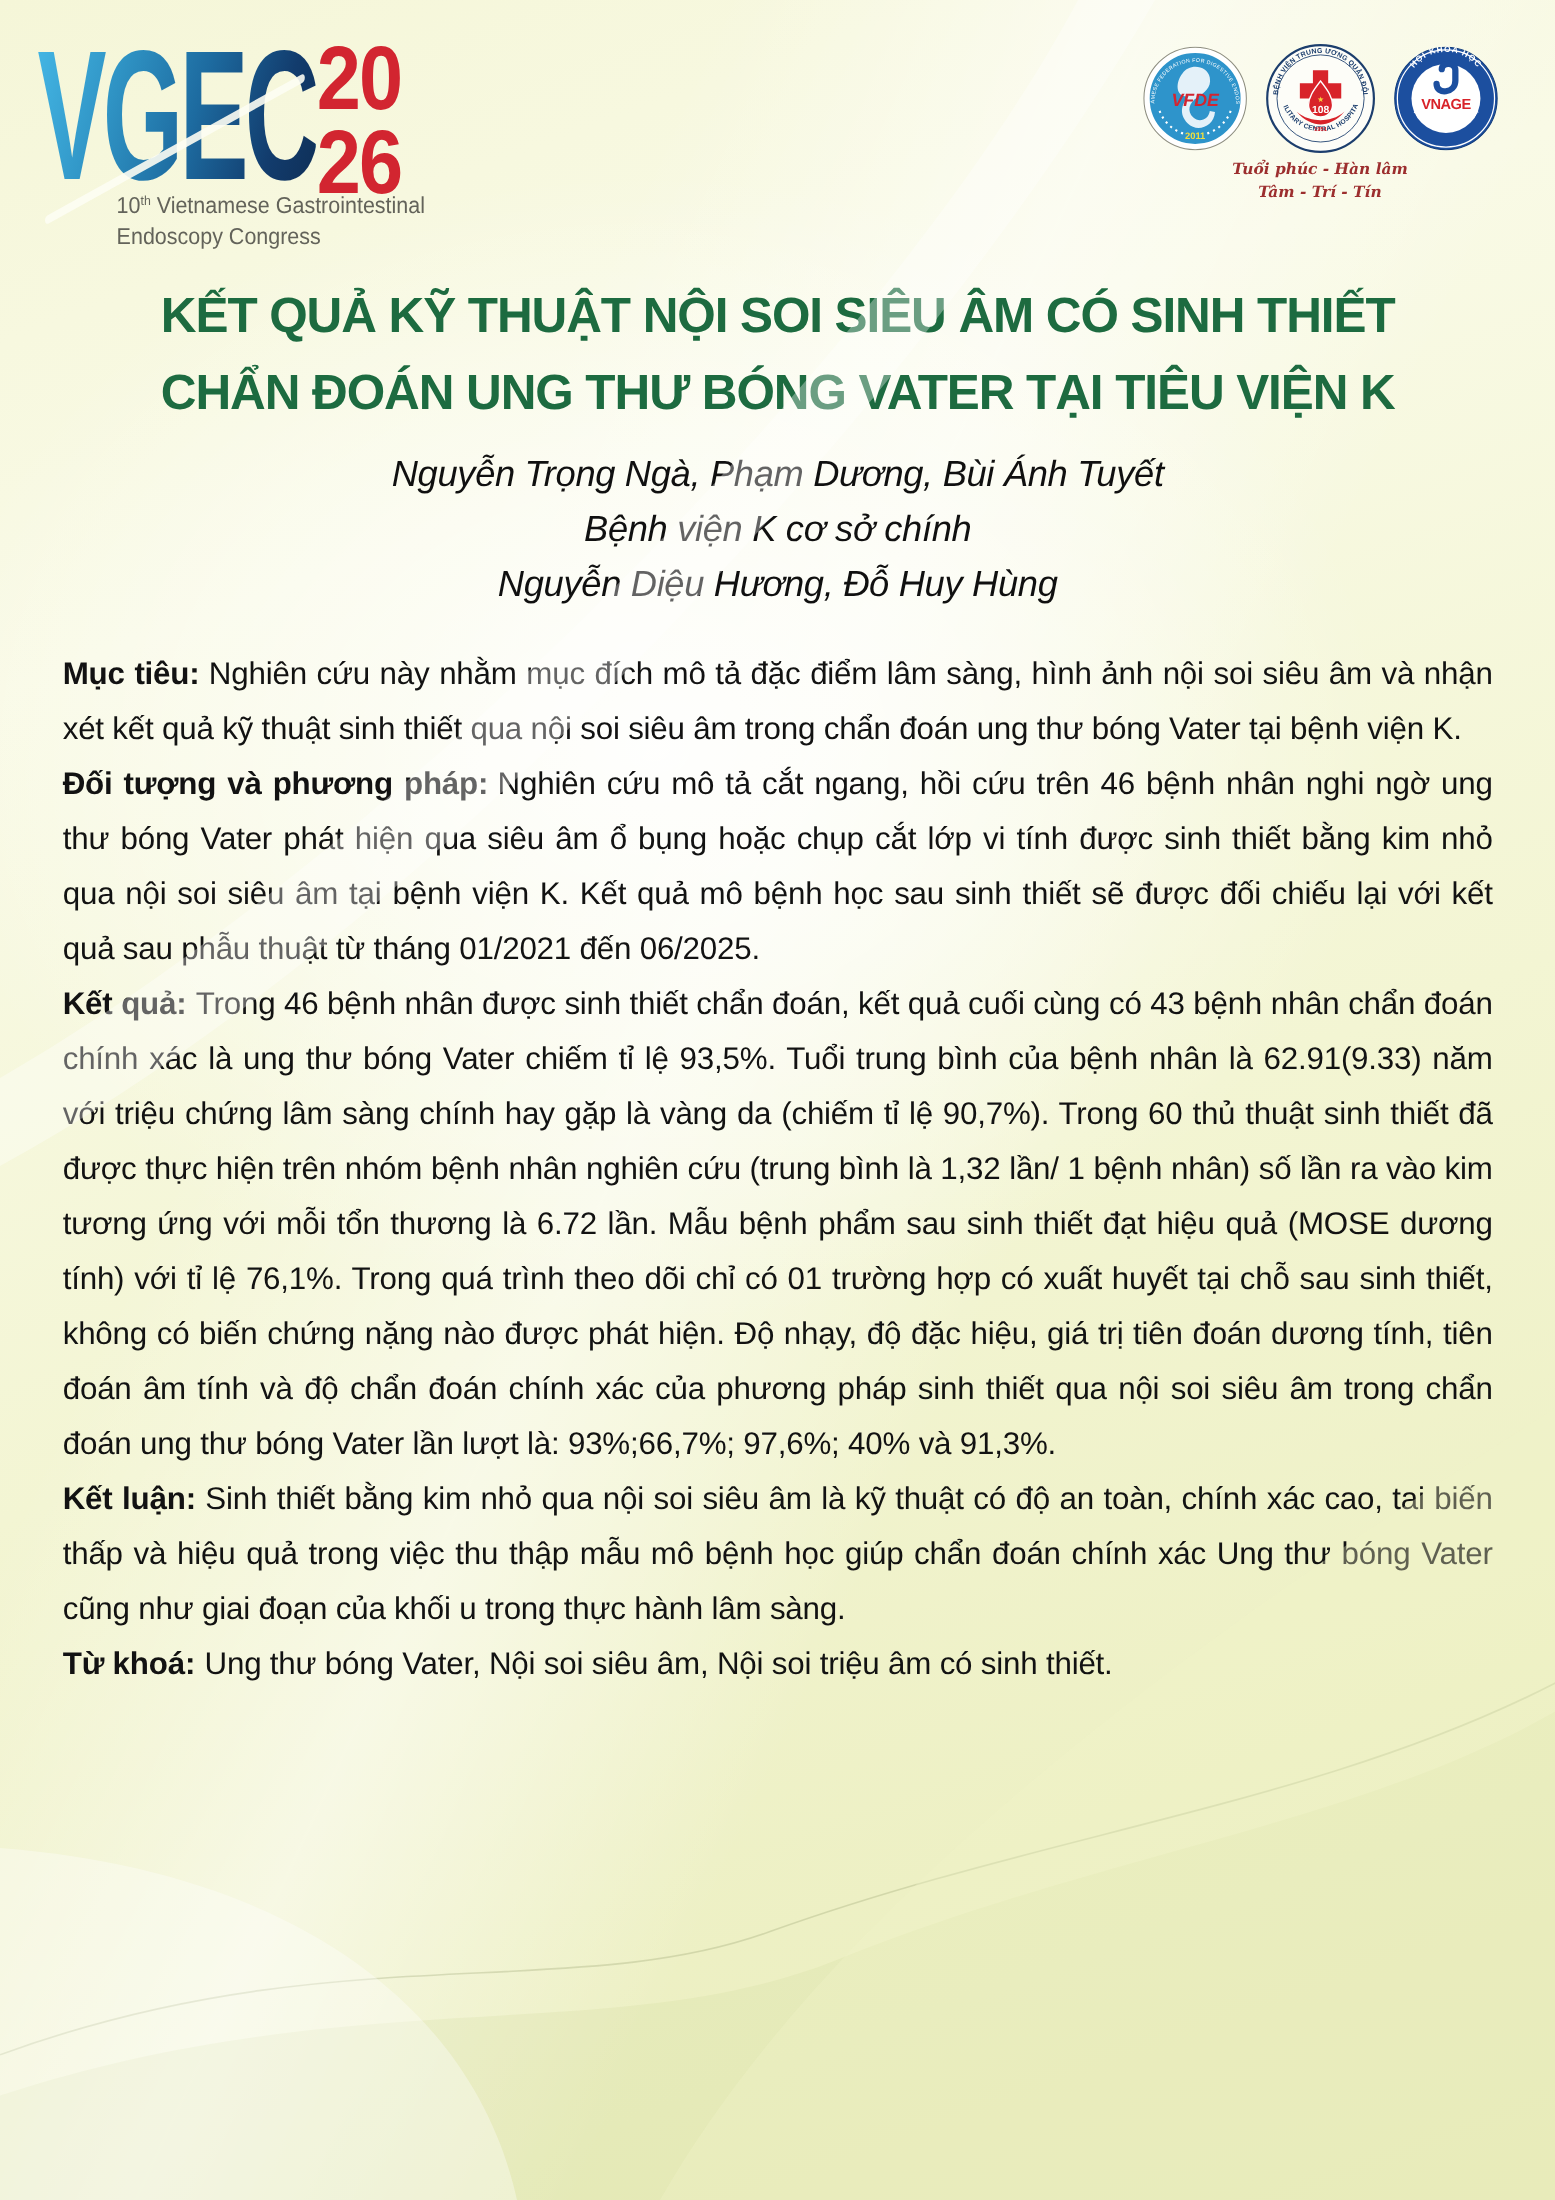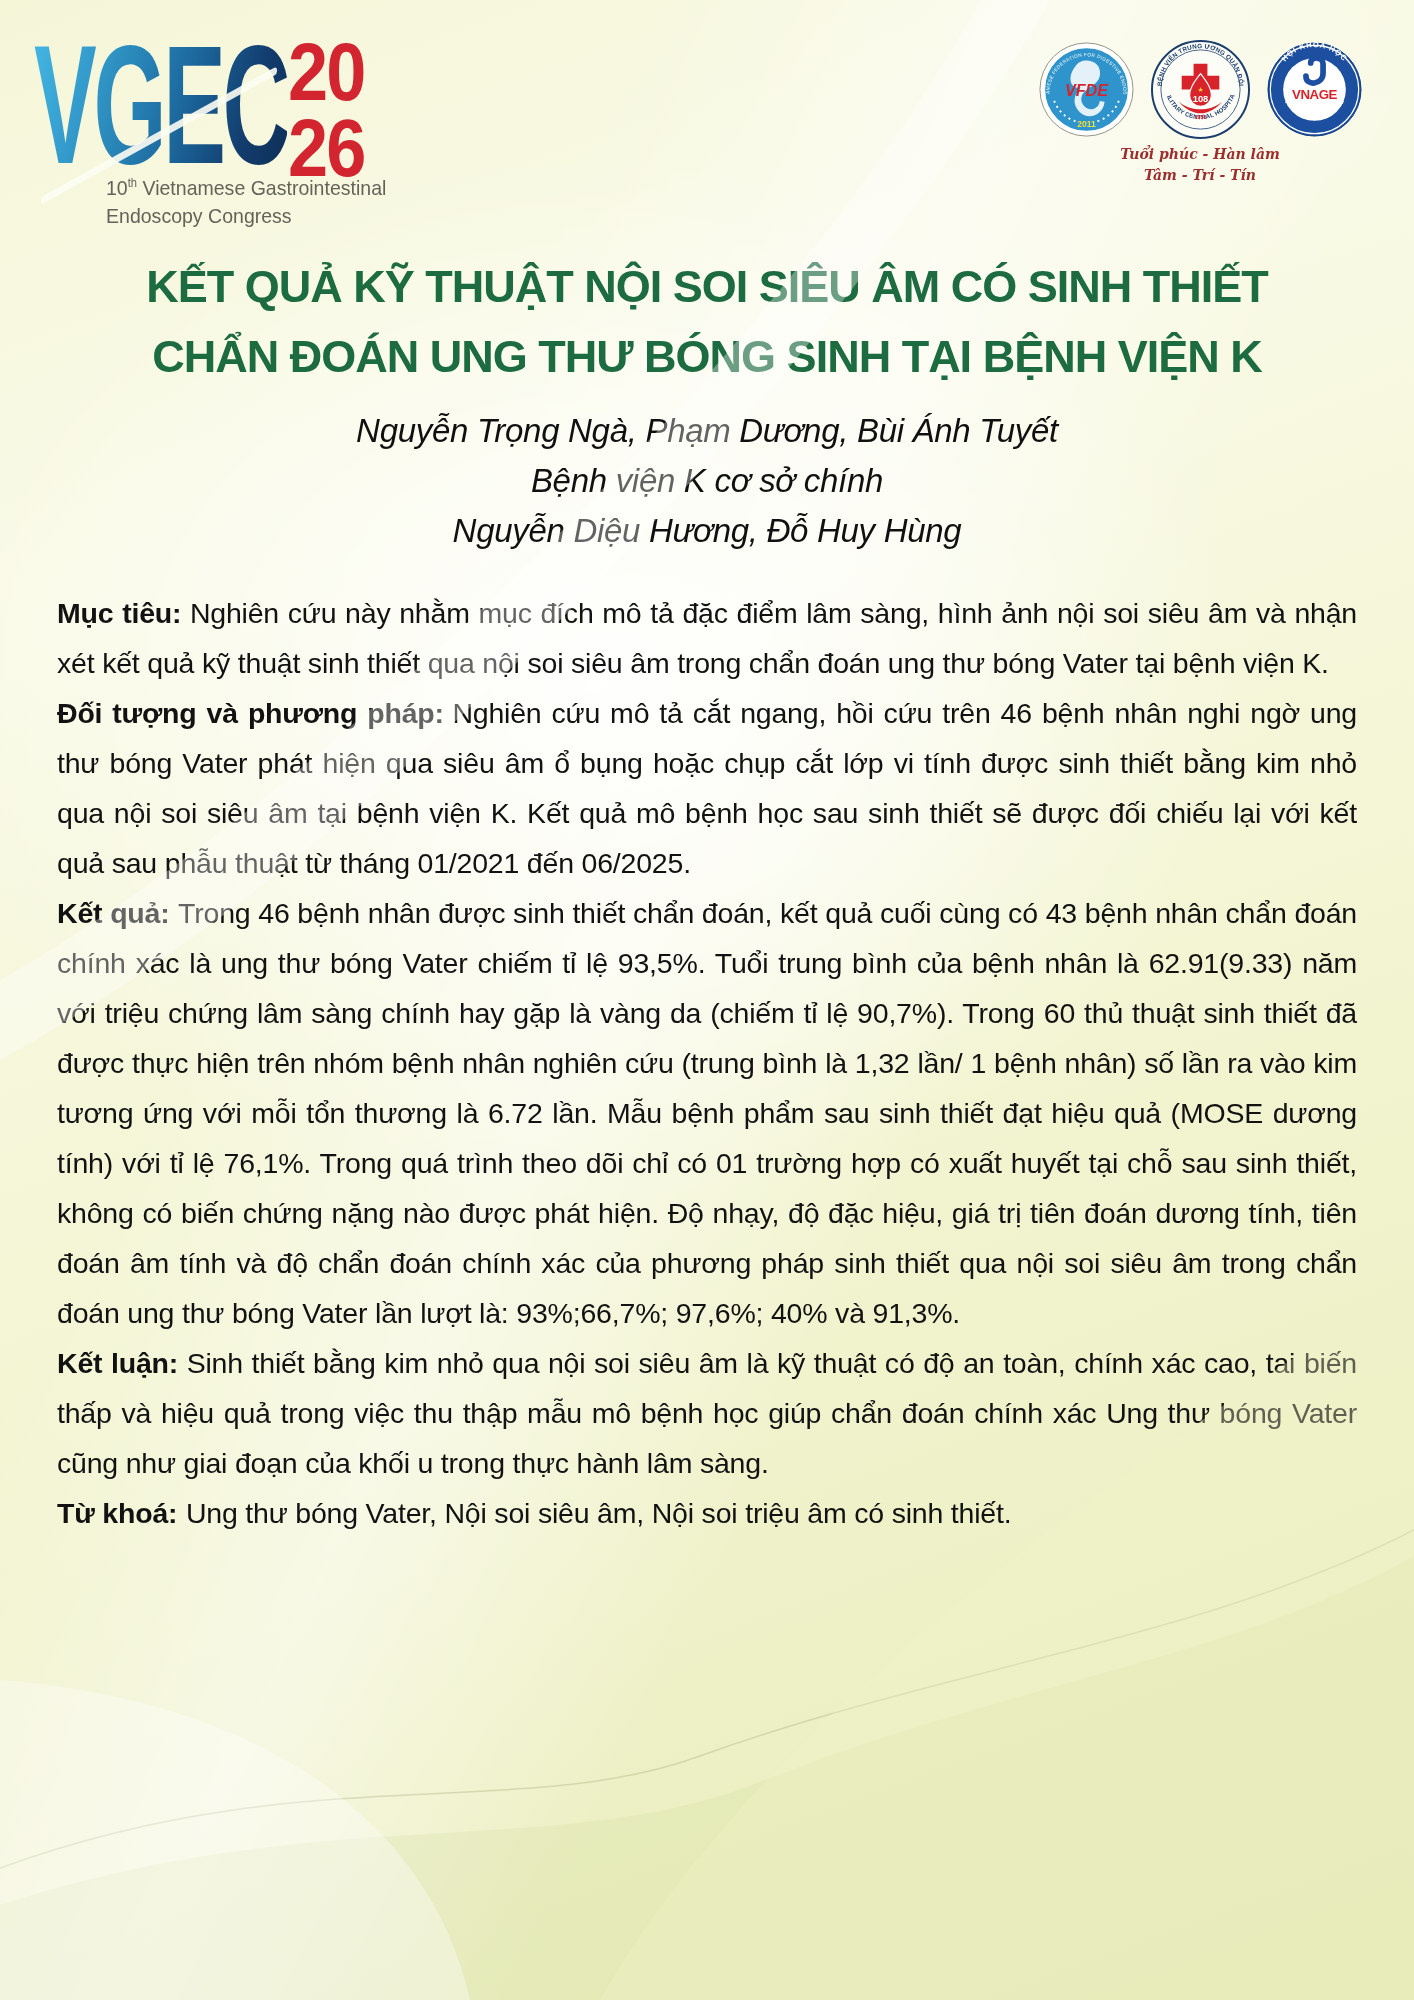--- a/index.html
+++ b/index.html
@@ -137,21 +137,21 @@
 
       <div class="motto">
         <span>Tuổi phúc - Hàn lâm</span><br>
         <span>Tâm - Trí - Tín</span>
       </div>
     </div>
   </div>
 
   <h1 class="title" style="margin-top:32px;margin-bottom:0;">
     <span>KẾT QUẢ KỸ THUẬT NỘI SOI SIÊU ÂM CÓ SINH THIẾT</span><br>
-    <span>CHẨN ĐOÁN UNG THƯ BÓNG SINH TẠI BỆNH VIỆN K</span>
+    <span>CHẨN ĐOÁN UNG THƯ BÓNG VATER TẠI TIÊU VIỆN K</span>
   </h1>
 
   <div class="authors">
     <div>Nguyễn Trọng Ngà, Phạm Dương, Bùi Ánh Tuyết</div>
     <div>Bệnh viện K cơ sở chính</div>
     <div>Nguyễn Diệu Hương, Đỗ Huy Hùng</div>
   </div>
 
   <div class="abstract">
     <div class="para">

